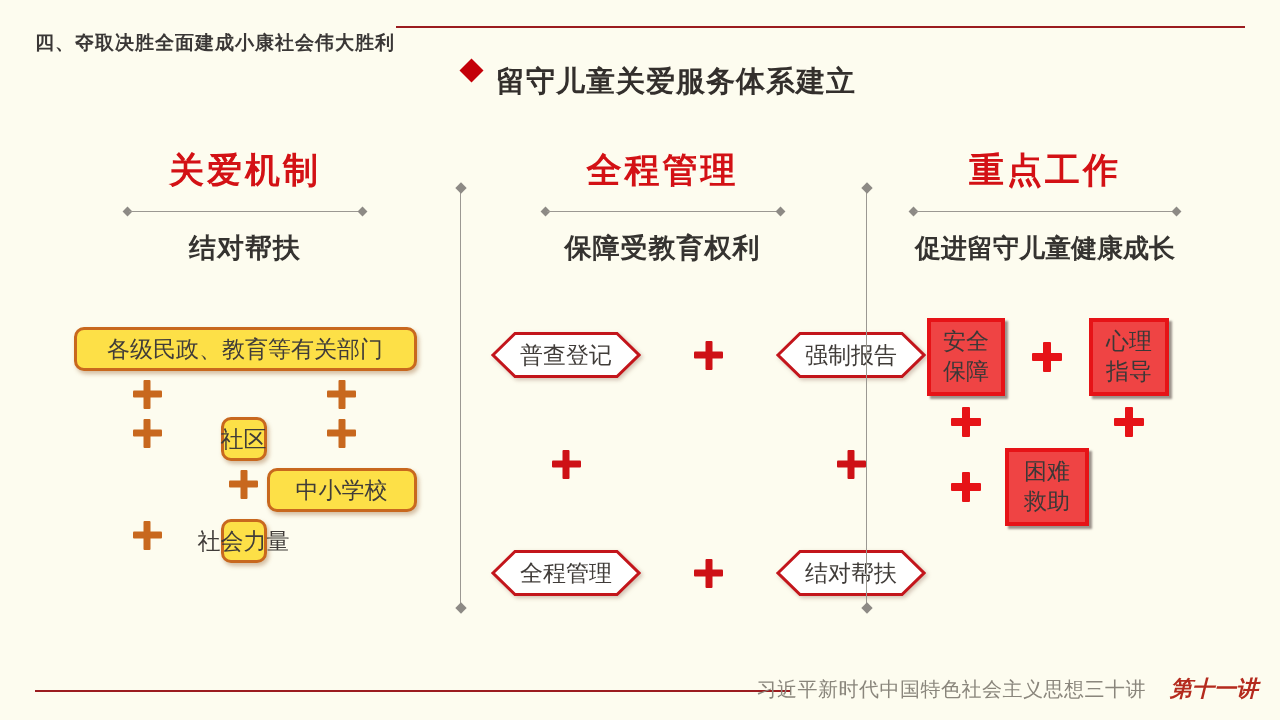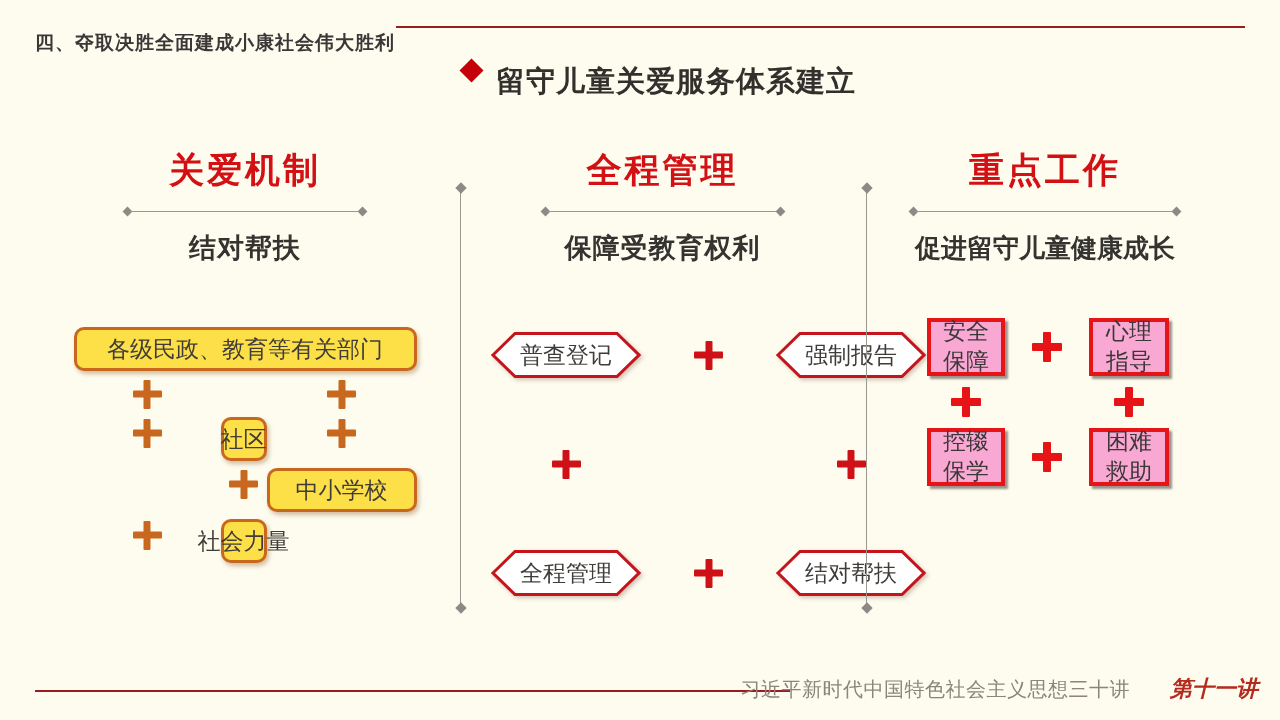--- a/index.html
+++ b/index.html
@@ -57,36 +57,36 @@
   .grid2{display:grid;grid-template-columns:150px 43px 150px;width:343px;margin:66px auto 0;gap:46px;}
   .grid2 .rowgap{height:78px;}
   .hex{position:relative;width:150px;height:48px;}
   .hex svg{position:absolute;left:0;top:0;filter:drop-shadow(2px 2.5px 2px rgba(130,85,70,.35));}
   .hex .lbl{position:absolute;left:0;top:0;right:0;bottom:0;display:flex;
             align-items:center;justify-content:center;font-size:23px;color:#403C39;white-space:nowrap;}
 
   
   .grid3{display:grid;grid-template-columns:78px 84px 80px;width:242px;margin:53px 0 0 32px;}
   .grid3 .rowgap{height:52px;}
-  .rbox{box-sizing:border-box;height:58px;background:#f9a8d4;border:4px solid #E61317;
+  .rbox{box-sizing:border-box;height:78px;background:#ef4444;border:4px solid #E61317;
         display:flex;align-items:center;justify-content:center;text-align:center;
         font-size:23px;line-height:1.3;color:#3B3837;white-space:pre-line;
         box-shadow:3px 3px 2px rgba(75,60,58,.55);}
 
   .vdivider{position:absolute;top:188px;width:1px;height:420px;background:#9B9892;}
   #div1{left:460px;} #div2{left:866px;}
   .vdivider .dm{position:absolute;left:50%;width:8px;height:8px;background:#8D8A85;
                 transform:translateX(-50%) rotate(45deg);}
   .vdivider .dm.top{top:-4px;} .vdivider .dm.bot{bottom:-4px;}
 
   .footer-line{position:absolute;left:35px;top:690px;width:755px;height:2px;background:#9B1C1F;}
   .footer-text{position:absolute;top:674px;right:22px;display:flex;align-items:baseline;gap:24px;}
   .footer-series{font-size:20px;color:#8A867C;letter-spacing:.5px;white-space:nowrap;}
   .footer-lecture{font-family:"DejaVu Serif",serif;font-style:italic;font-weight:bold;
-                  font-size:22px;color:#B42A1D;white-space:nowrap;margin-left:16px;}
+                  font-size:22px;color:#B42A1D;white-space:nowrap;}
 </style>
 </head>
 <body>
 
 <div class="kicker">四、夺取决胜全面建成小康社会伟大胜利</div>
 <div class="top-line"></div>
 
 <div class="slide-title">
   <span class="title-diamond"></span>
   <span class="txt">留守儿童关爱服务体系建立</span>
@@ -211,22 +211,20 @@
 指导</div>
 
     <div class="pcell rowgap">
         <span class="plus bright"></span>
       </div>
     <div class="pcell rowgap"></div>
     <div class="pcell rowgap">
         <span class="plus bright"></span>
       </div>
 
-    <div class="rbox">控辍
-保学</div>
     <div class="pcell">
         <span class="plus bright"></span>
       </div>
     <div class="rbox">困难
 救助</div>
   </div>
 </div>
 
 <div class="footer-line"></div>
 <div class="footer-text">

